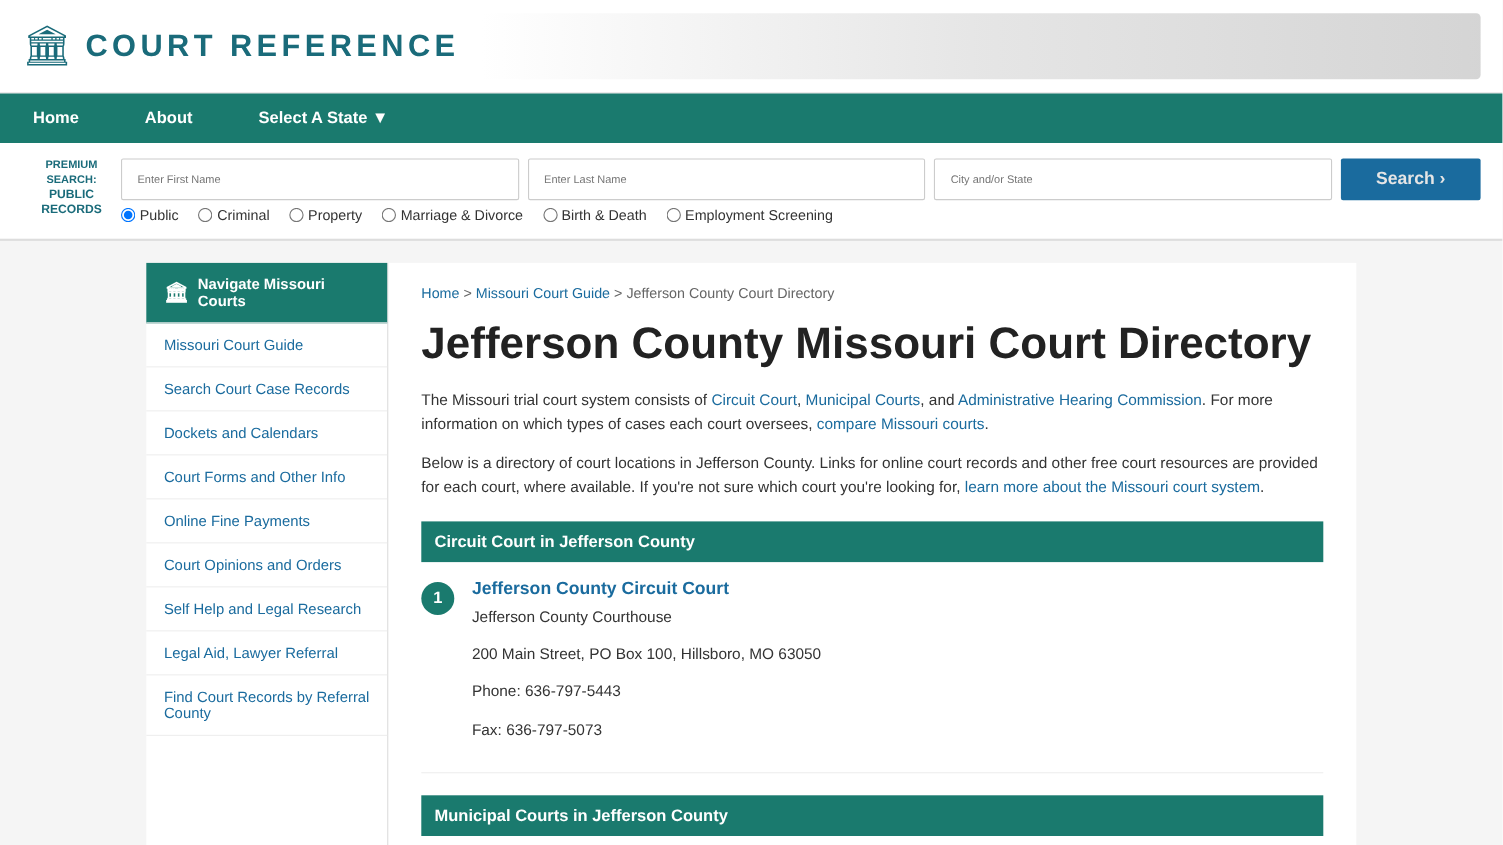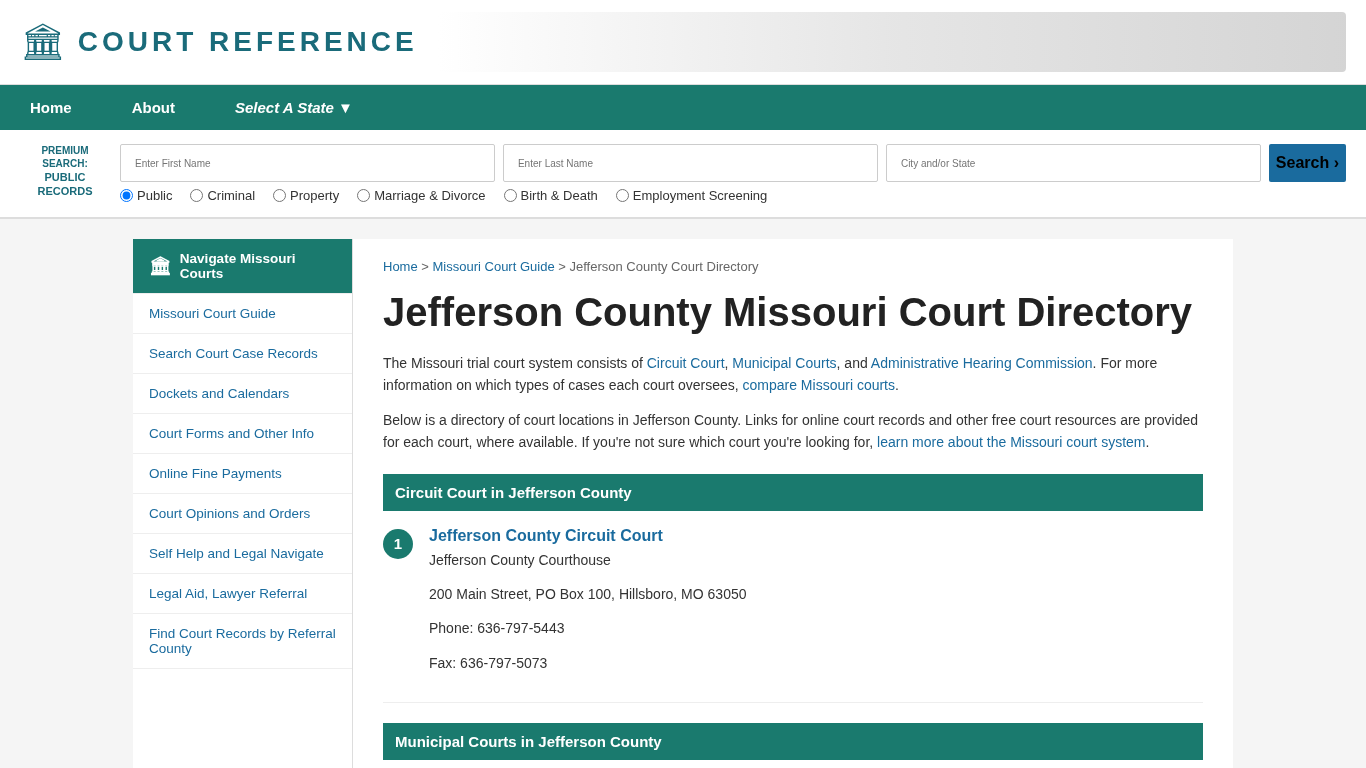--- a/index.html
+++ b/index.html
@@ -7,30 +7,30 @@
 
     
     #header { background: #fff; display: flex; align-items: center; padding: 12px 20px; border-bottom: 1px solid #ddd; }
     #header .logo-icon { font-size: 36px; color: #1a6b7a; margin-right: 12px; }
     #header .logo-text { font-size: 28px; font-weight: bold; letter-spacing: 4px; color: #1a6b7a; text-transform: uppercase; }
     #header .header-bg { flex: 1; height: 60px; background: linear-gradient(to right, #fff, #ccc, #aaa); border-radius: 4px; margin-left: 20px; opacity: 0.5; }
 
     
     #nav { background: #1a7a6e; display: flex; }
     #nav a { color: #fff; text-decoration: none; padding: 14px 30px; display: block; font-size: 15px; font-weight: bold; }
-    #nav .dropdown { display: flex; align-items: center; font-style: italic; }
+    #nav .dropdown { display: flex; align-items: center; }
 
     
-    #search-bar { background: #fff; padding: 14px 20px; border-bottom: 2px solid #ddd; display: flex; align-items: flex-start; gap: 10px; }
+    #search-bar { background: #fff; padding: 14px 20px; border-bottom: 2px solid #ddd; display: flex; align-items: flex-start; }
     #search-bar .premium-label { font-size: 11px; font-weight: bold; color: #1a6b7a; text-align: center; line-height: 1.3; width: 90px; flex-shrink: 0; }
     #search-bar .premium-label span.title { display: block; font-size: 10px; }
     #search-bar .inputs { display: flex; flex-direction: column; gap: 6px; flex: 1; }
     #search-bar .inputs .top-row { display: flex; gap: 8px; }
     #search-bar input[type="text"] { padding: 10px 14px; border: 1px solid #ccc; font-size: 10px; color: #999; flex: 1; border-radius: 2px; }
-    #search-bar .search-btn { background: #1a6b9e; color: #000000; border: none; padding: 10px 7px; font-size: 16px; font-weight: bold; cursor: pointer; border-radius: 2px; white-space: nowrap; align-self: flex-start; }
+    #search-bar .search-btn { background: #1a6b9e; color: #e5e5e5; border: none; padding: 10px 32px; font-size: 16px; font-weight: bold; cursor: pointer; border-radius: 2px; white-space: nowrap; align-self: flex-start; }
     #search-bar .radio-row { display: flex; gap: 18px; align-items: flex-start; font-size: 13px; flex-wrap: wrap; }
     #search-bar .radio-row label { display: flex; align-items: center; gap: 4px; cursor: pointer; }
 
     
     #main { display: flex; max-width: 1100px; margin: 20px auto; gap: 0; background: #fff; }
 
     
     #sidebar { width: 220px; flex-shrink: 0; border-right: 1px solid #ddd; }
     #sidebar .sidebar-item { padding: 12px 16px; border-bottom: 1px solid #eee; font-size: 13.5px; cursor: pointer; }
     #sidebar .sidebar-item a { color: #1a6b9e; text-decoration: none; }
@@ -99,21 +99,21 @@
     <div class="sidebar-item active">
       <span class="icon">🏛</span>
       <span>Navigate Missouri Courts</span>
     </div>
     <div class="sidebar-item"><a href="#">Missouri Court Guide</a></div>
     <div class="sidebar-item"><a href="#">Search Court Case Records</a></div>
     <div class="sidebar-item"><a href="#">Dockets and Calendars</a></div>
     <div class="sidebar-item"><a href="#">Court Forms and Other Info</a></div>
     <div class="sidebar-item"><a href="#">Online Fine Payments</a></div>
     <div class="sidebar-item"><a href="#">Court Opinions and Orders</a></div>
-    <div class="sidebar-item"><a href="#">Self Help and Legal Navigate</a></div>
+    <div class="sidebar-item"><a href="#">Self Help and Legal Research</a></div>
     <div class="sidebar-item"><a href="#">Legal Aid, Lawyer Referral</a></div>
     <div class="sidebar-item"><a href="#">Find Court Records by Referral County</a></div>
   </div>
 
   <div id="content">
 
     <div id="breadcrumb">
       <a href="#">Home</a>
       &gt;
       <a href="#">Missouri Court Guide</a>

